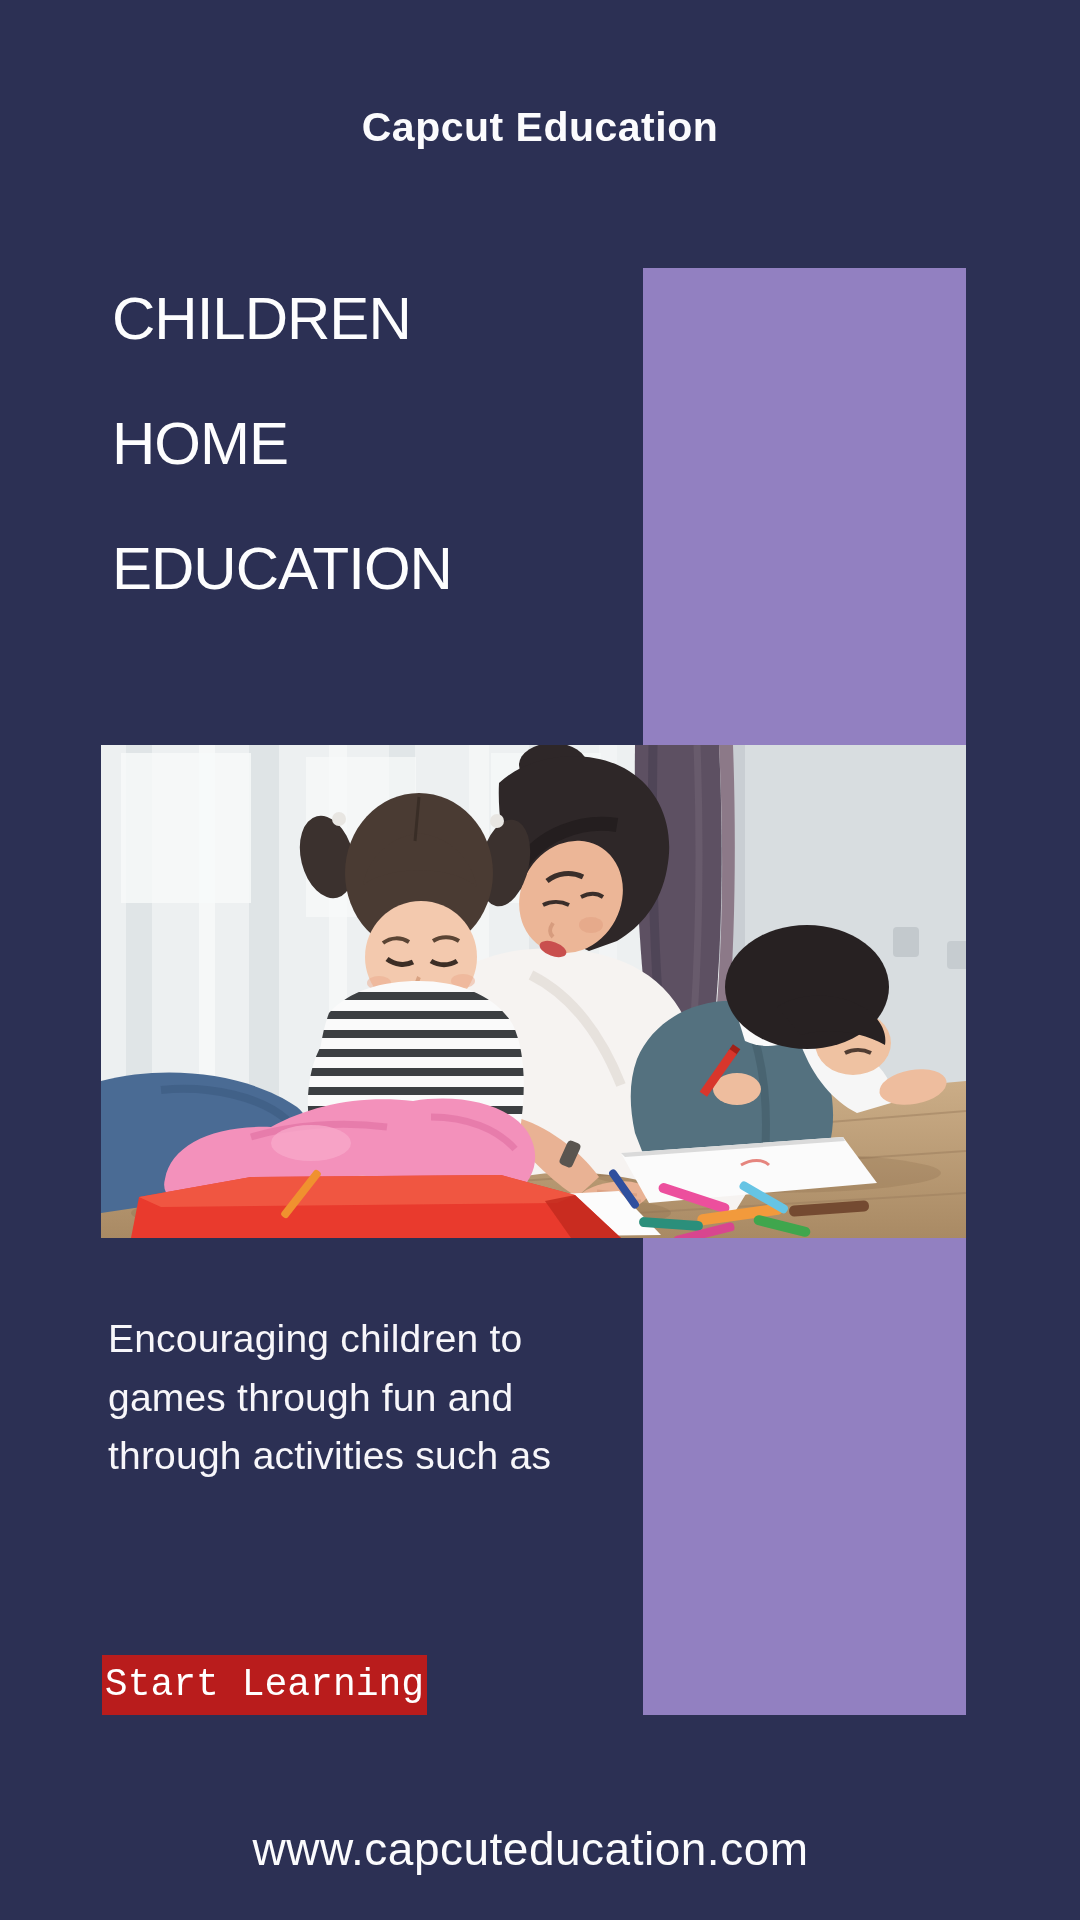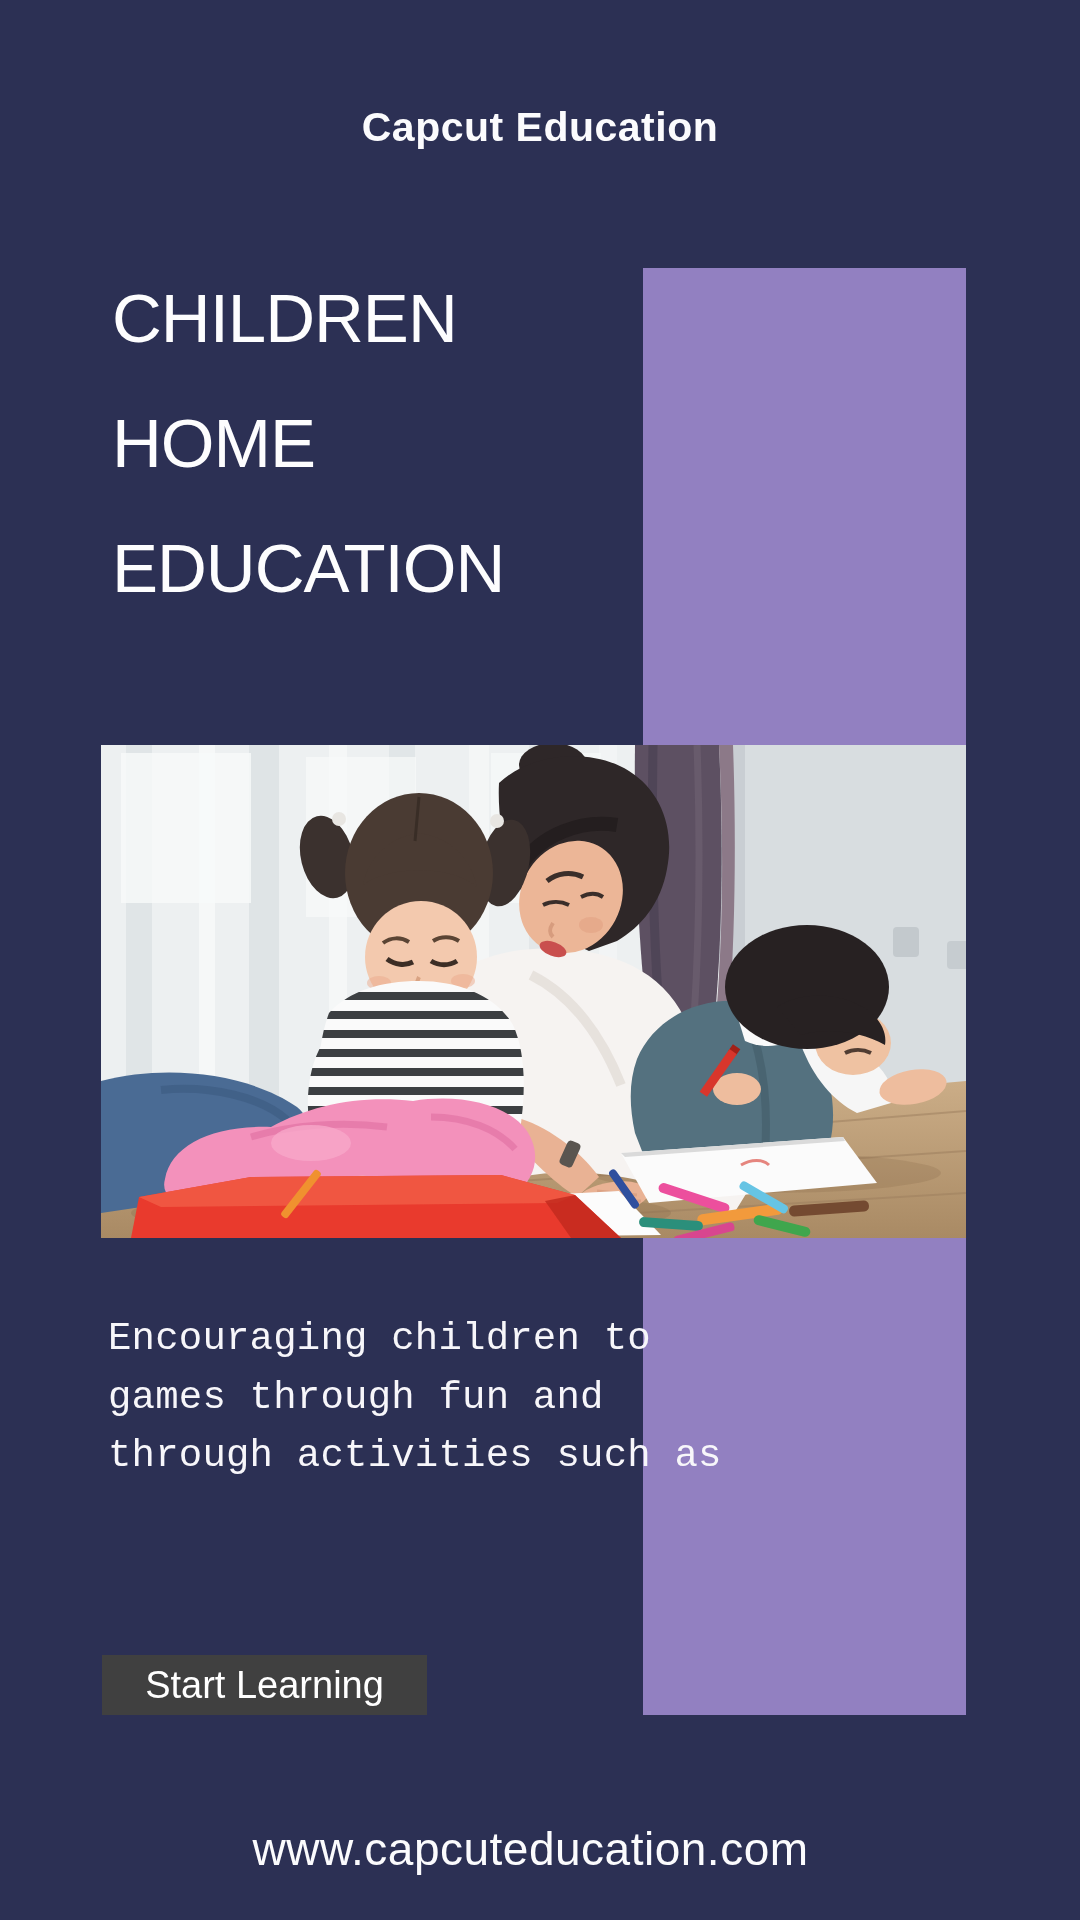--- a/index.html
+++ b/index.html
@@ -36,21 +36,21 @@
     left: 643px;
     top: 236px;
     width: 323px;
     height: 1447px;
     background: #9280c1;
   }
   .headline {
     position: absolute;
     left: 112px;
     top: 224px;
-    font-size: 69px;
+    font-size: 60px;
     line-height: 125px;
     font-weight: 400;
     letter-spacing: -1px;
     color: #fdfdfe;
   }
   .headline .line { display: block; }
   .photo-frame {
     position: absolute;
     left: 101px;
     top: 713px;
@@ -62,31 +62,31 @@
   .description {
     position: absolute;
     left: 108px;
     top: 1278px;
     font-size: 39px;
     line-height: 58.5px;
     font-weight: 400;
     color: #f7f6fa;
     letter-spacing: 0.2px;
   }
-  .description .line { display: block; font-family: Liberation Mono, monospace; }
+  .description .line { display: block; }
   .cta-button {
     position: absolute;
     left: 102px;
     top: 1623px;
     width: 325px;
     height: 60px;
-    background: #404040;
+    background: #b91c1c;
     border: none;
     color: #ffffff;
-    font-family: Liberation Sans, sans-serif;
+    font-family: Liberation Mono, monospace;
     font-size: 38px;
     font-weight: 500;
     line-height: 60px;
     text-align: center;
     padding: 0;
     cursor: pointer;
   }
   .website {
     position: absolute;
     top: 1790px;

